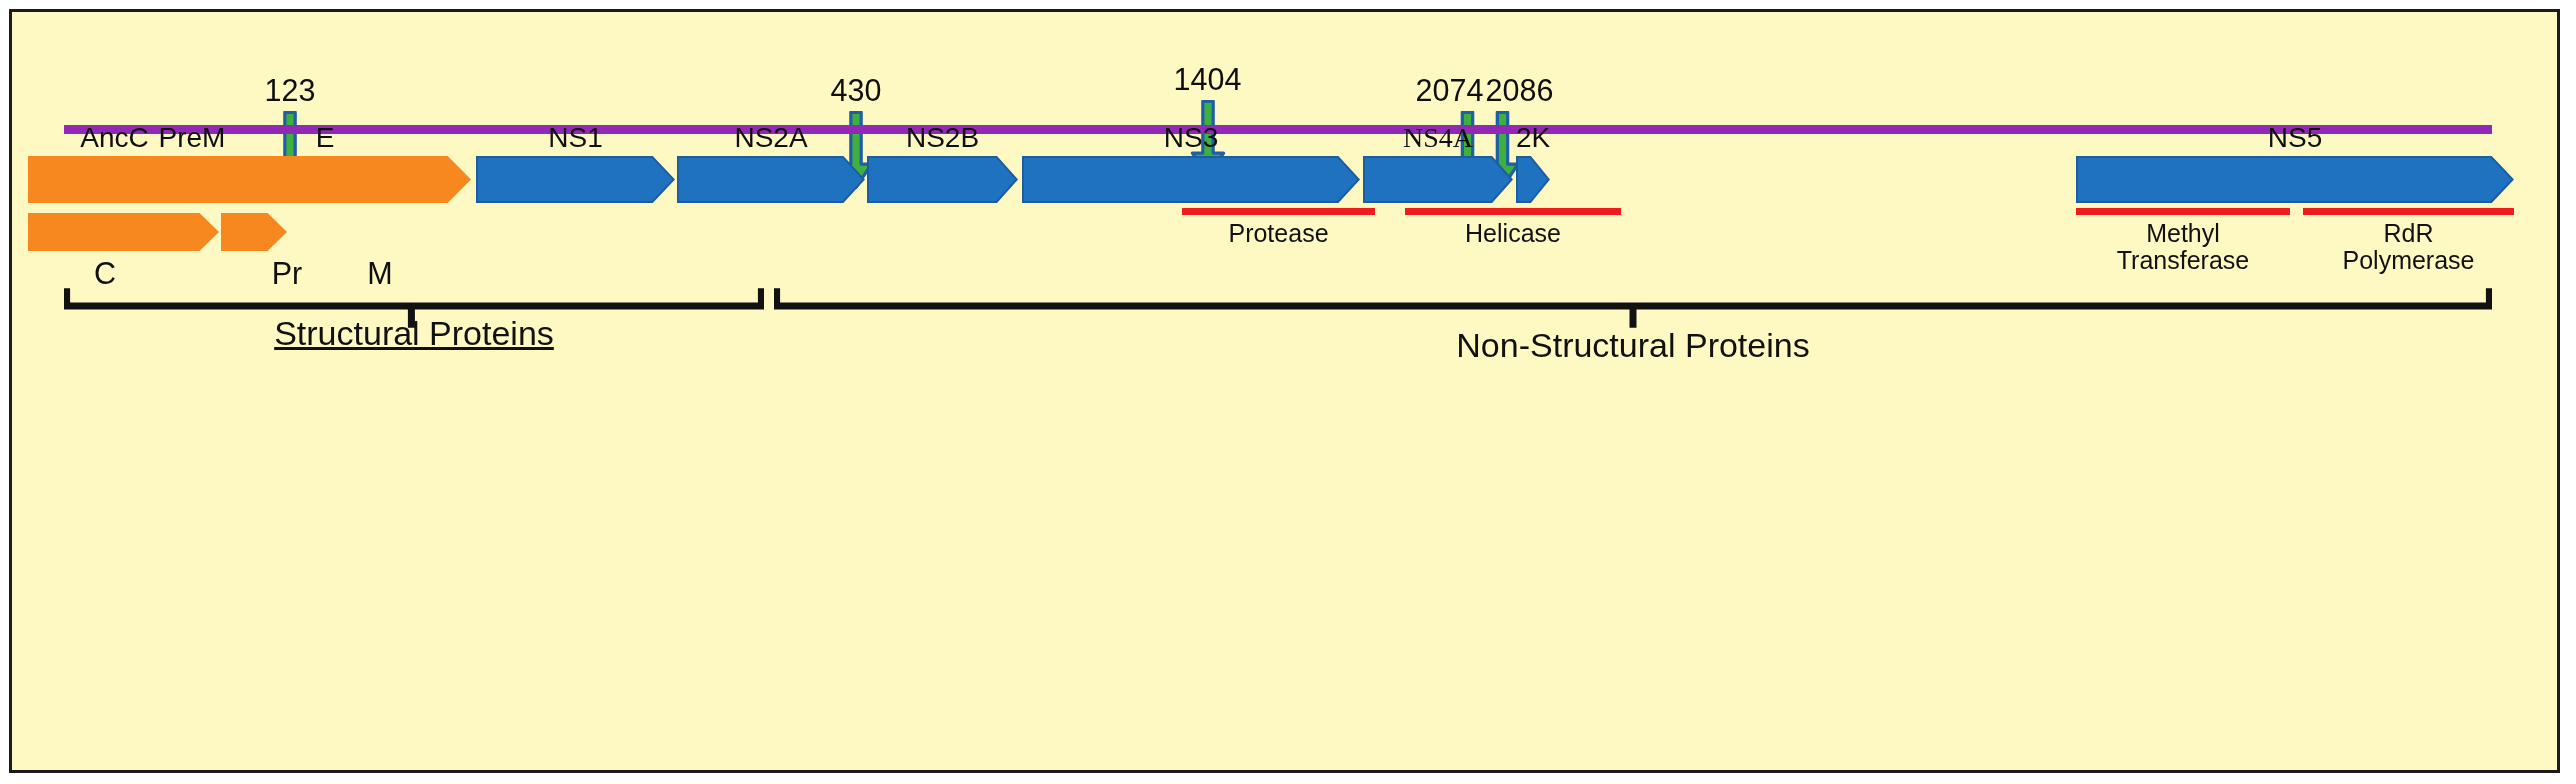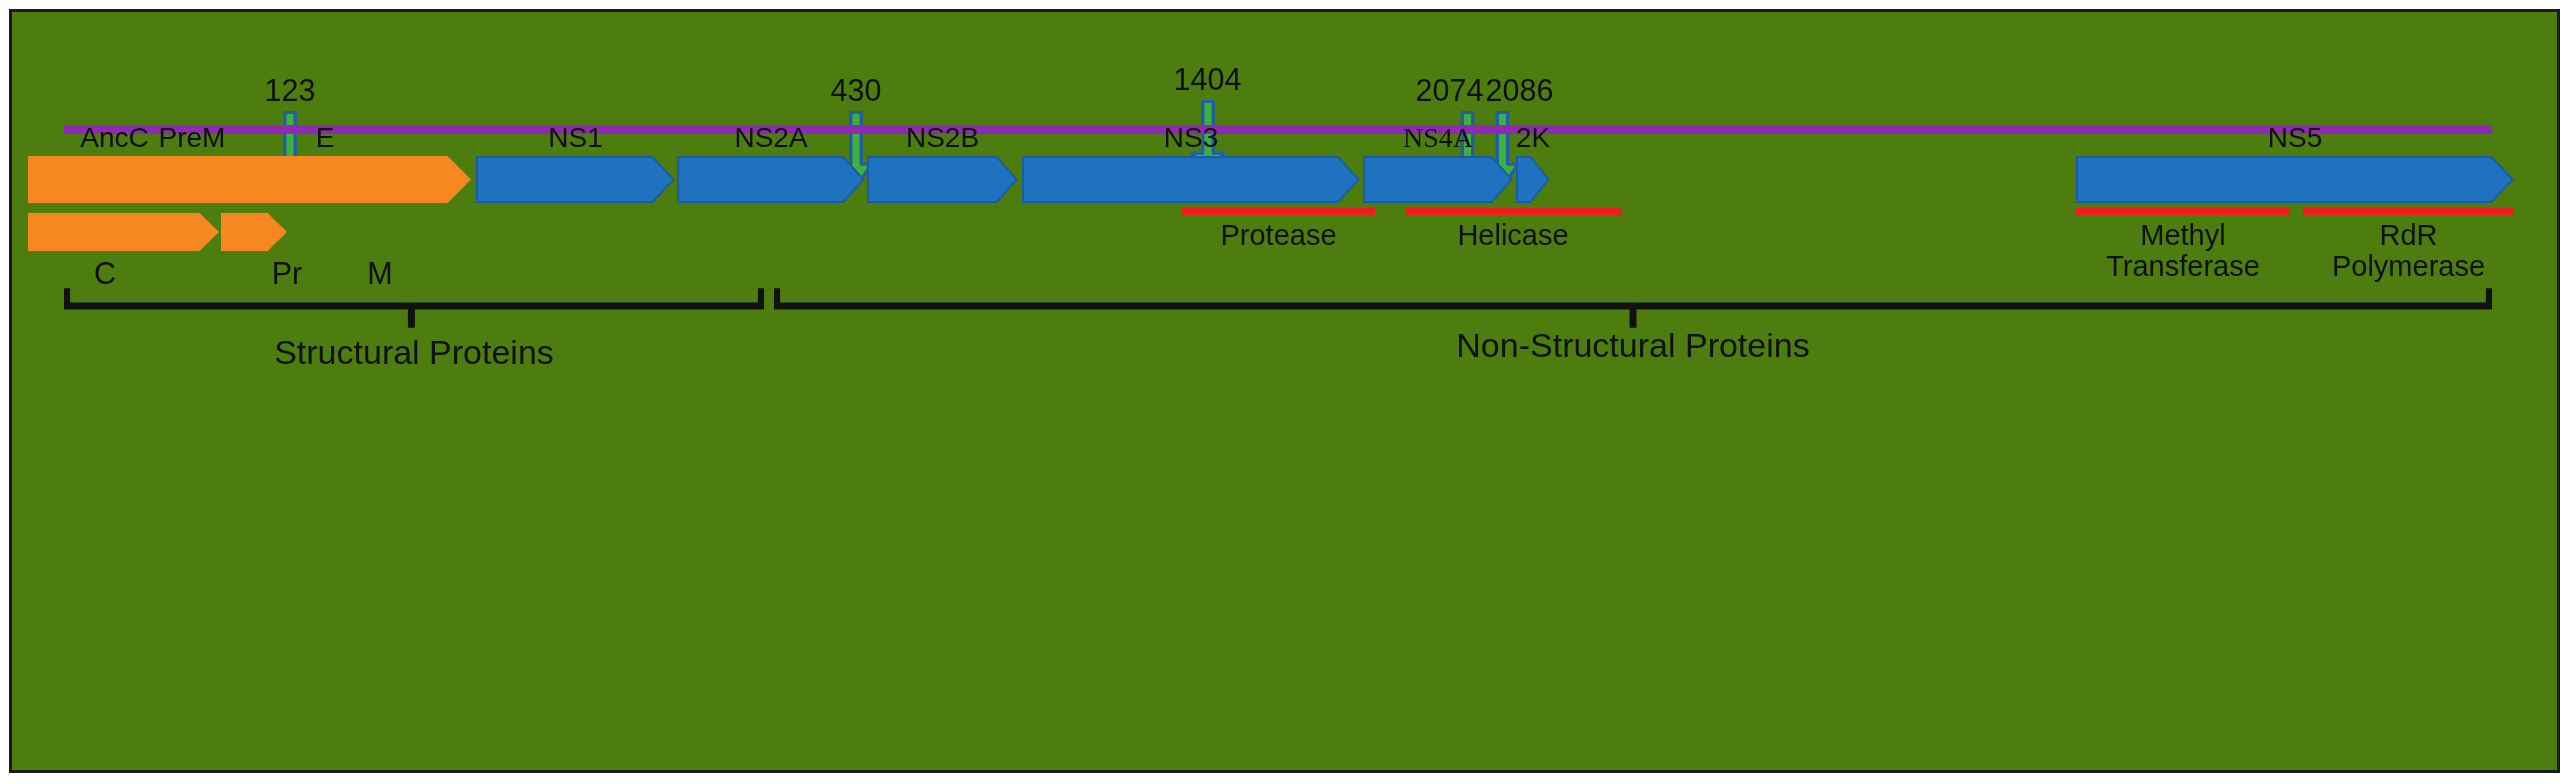--- a/index.html
+++ b/index.html
@@ -19,21 +19,21 @@
   }
   
   #frame {
     position: absolute;
     left: 9px;
     top: 9px;
     width: 2551px;
     height: 764px;
     border: 3.2px solid #1b1b1b;
     box-sizing: border-box;
-    background: #4d7c0f;
+    background: #fef9c3;
   }
   
   .marker {
     position: absolute;
   }
   .marker-label {
     position: absolute;
     top: 0;
     left: 50%;
     transform: translateX(-50%);
@@ -86,21 +86,21 @@
     top: 0;
     height: 7.1px;
     width: 100%;
     background: #ee1c1c;
   }
   .domain-caption {
     position: absolute;
     left: 50%;
     transform: translateX(-50%);
     top: 11.7px;
-    font-size: 29px;
+    font-size: 25px;
     color: #111111;
     text-align: center;
     line-height: 1.08;
     white-space: nowrap;
   }
   
   .group {
     position: absolute;
   }
   .group-bracket {
@@ -282,21 +282,21 @@
       <div class="domain-caption">
         <span>RdR</span><br>
         <span>Polymerase</span>
       </div>
     </div>
 
     <div class="group" style="left:52px; top:276px; width:700px;">
       <svg class="group-bracket" viewBox="0 0 1080 62" preserveAspectRatio="none">
         <path d="M4,6 L4,28 L536,28 L536,56 M536,28 L1076,28 L1076,6" fill="none" stroke="#111111" stroke-width="7" stroke-linecap="square" vector-effect="non-scaling-stroke"></path>
       </svg>
-      <span class="group-caption" style="top:47px;">Structural Proteins</span>
+      <span class="group-caption" style="top:28px;text-decoration:underline;">Structural Proteins</span>
     </div>
 
     <div class="group" style="left:762px; top:276px; width:1718px;">
       <svg class="group-bracket" viewBox="0 0 2650 62" preserveAspectRatio="none">
         <path d="M4,6 L4,28 L1325,28 L1325,56 M1325,28 L2646,28 L2646,6" fill="none" stroke="#111111" stroke-width="7" stroke-linecap="square" vector-effect="non-scaling-stroke"></path>
       </svg>
       <span class="group-caption" style="top:40px;">Non-Structural Proteins</span>
     </div>
 
   </div>

